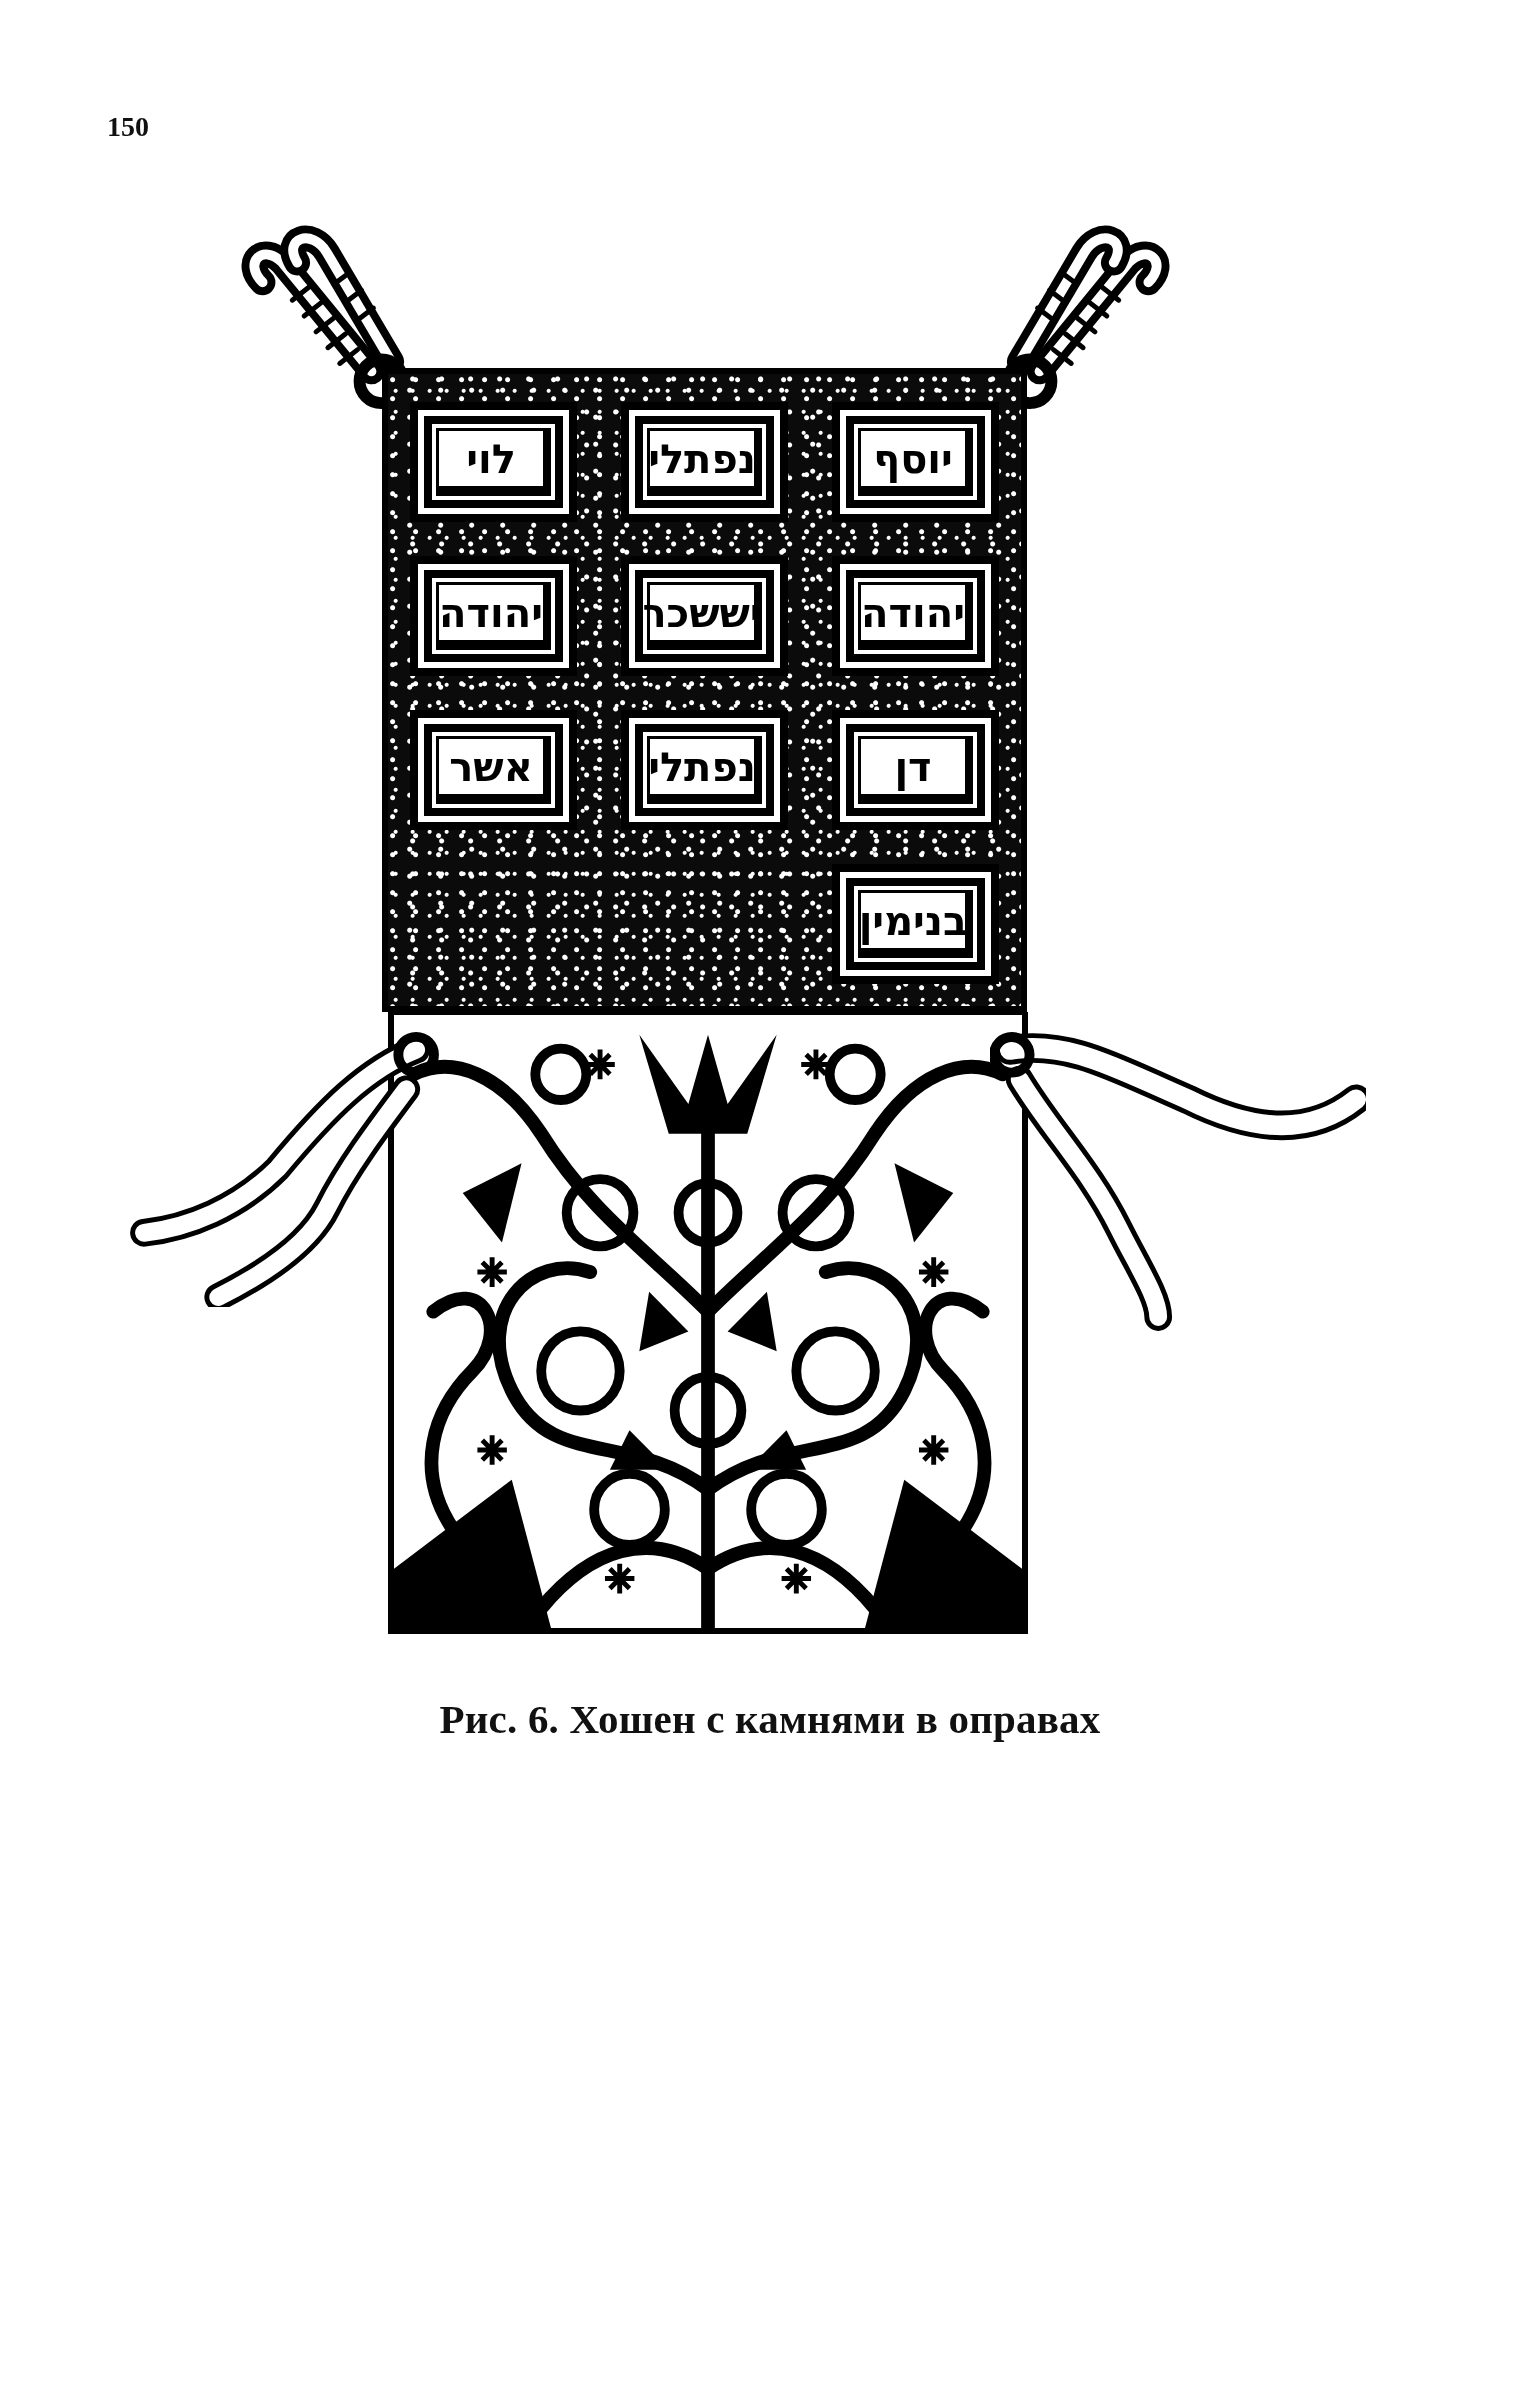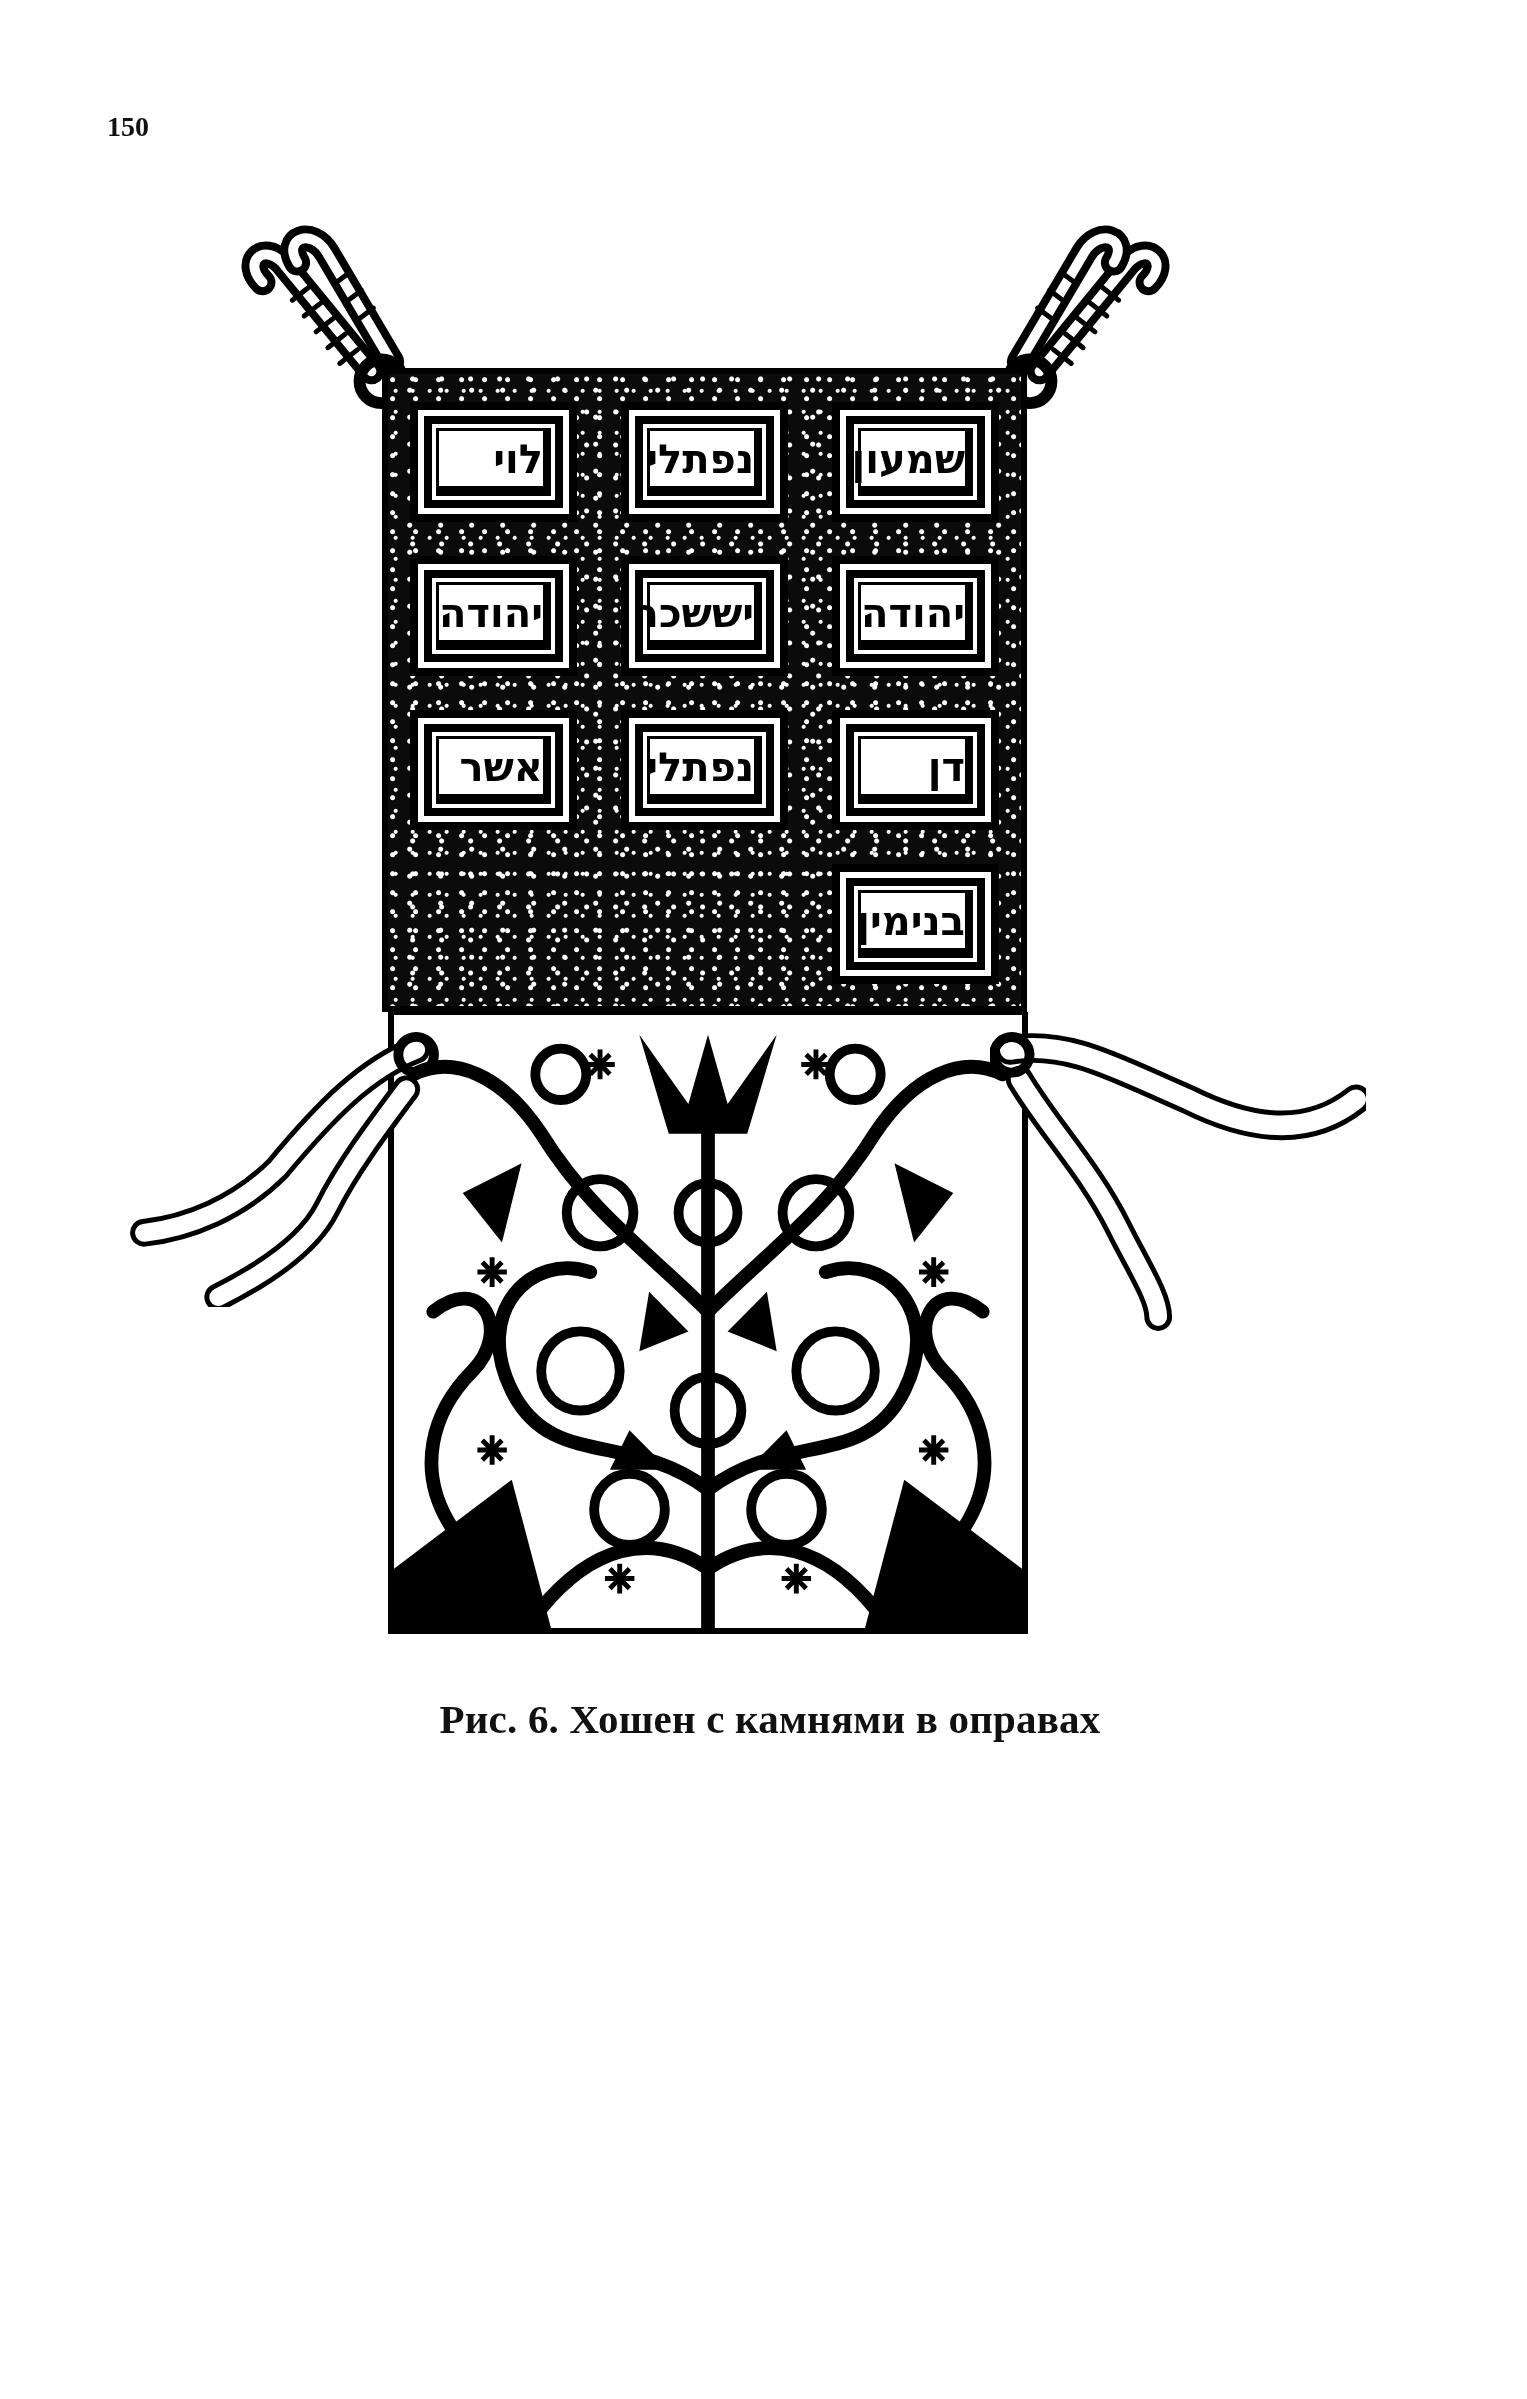--- a/index.html
+++ b/index.html
@@ -32,21 +32,21 @@
     }
     .setting {
       background: #fff; border: 8px solid #000; position: relative;
       box-shadow: inset 0 0 0 6px #fff, inset 0 0 0 14px #000;
       display: flex; align-items: center; justify-content: center;
     }
     .stone {
       position: absolute; left: 18px; right: 18px; top: 18px; bottom: 18px;
       background: #fff; border: 3px solid #000;
       border-bottom-width: 10px; border-right-width: 8px;
-      display: flex; align-items: center; 
+      display: flex; align-items: center; justify-content: center;
     }
     .stone-name {
       font-family: "DejaVu Sans", sans-serif; font-weight: bold;
       font-size: 40px; direction: rtl; color: #000; line-height: 1;
     }
     .floral {
       position: absolute; left: 388px; top: 1012px; width: 640px; height: 622px;
       border: 6px solid #000; box-sizing: border-box; border-top-width: 3px;
       background: #fff; overflow: hidden;
     }
@@ -102,21 +102,21 @@
           <line x1="136" y1="98" x2="152" y2="86"></line>
       </g>
       <circle cx="160" cy="160" r="22" stroke-width="12"></circle>
     </g>
   </svg>
 
   <div class="gem-grid">
     <div class="gem-grid-inner">
       <div class="setting">
           <div class="stone">
-            <span class="stone-name">שמעון</span>
+            <span class="stone-name">יוסף</span>
           </div>
         </div>
       <div class="setting">
           <div class="stone">
             <span class="stone-name">נפתלי</span>
           </div>
         </div>
       <div class="setting">
           <div class="stone">
             <span class="stone-name">לוי</span>

